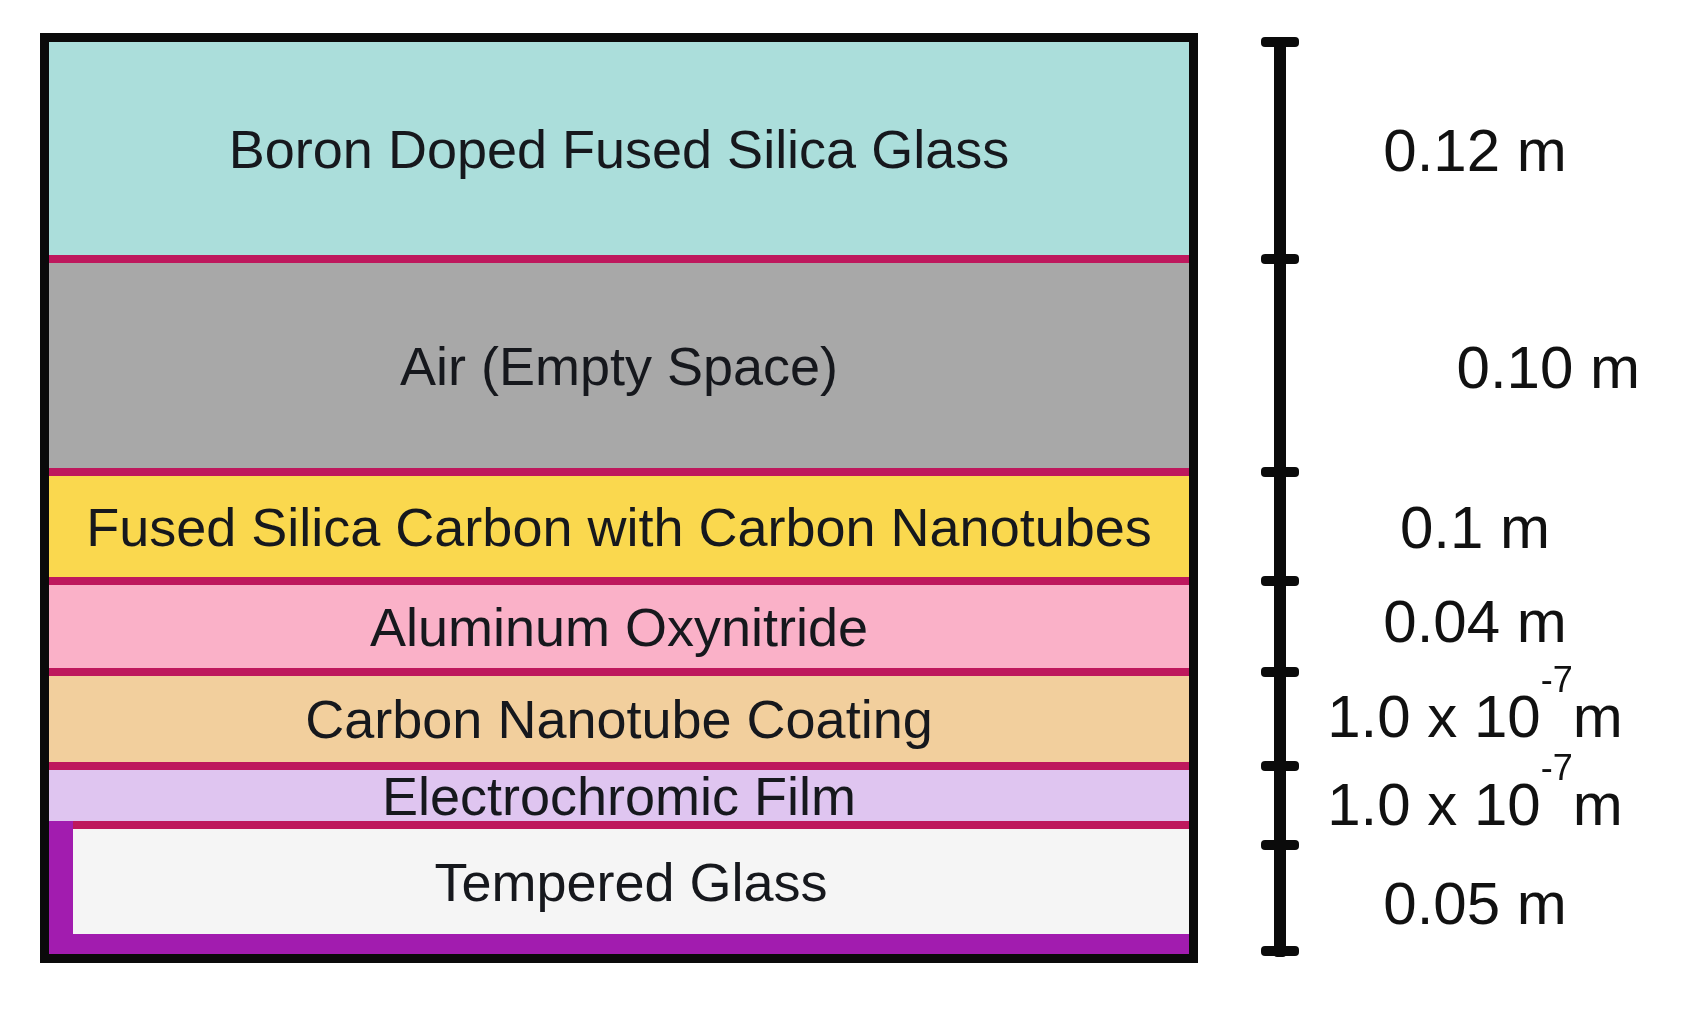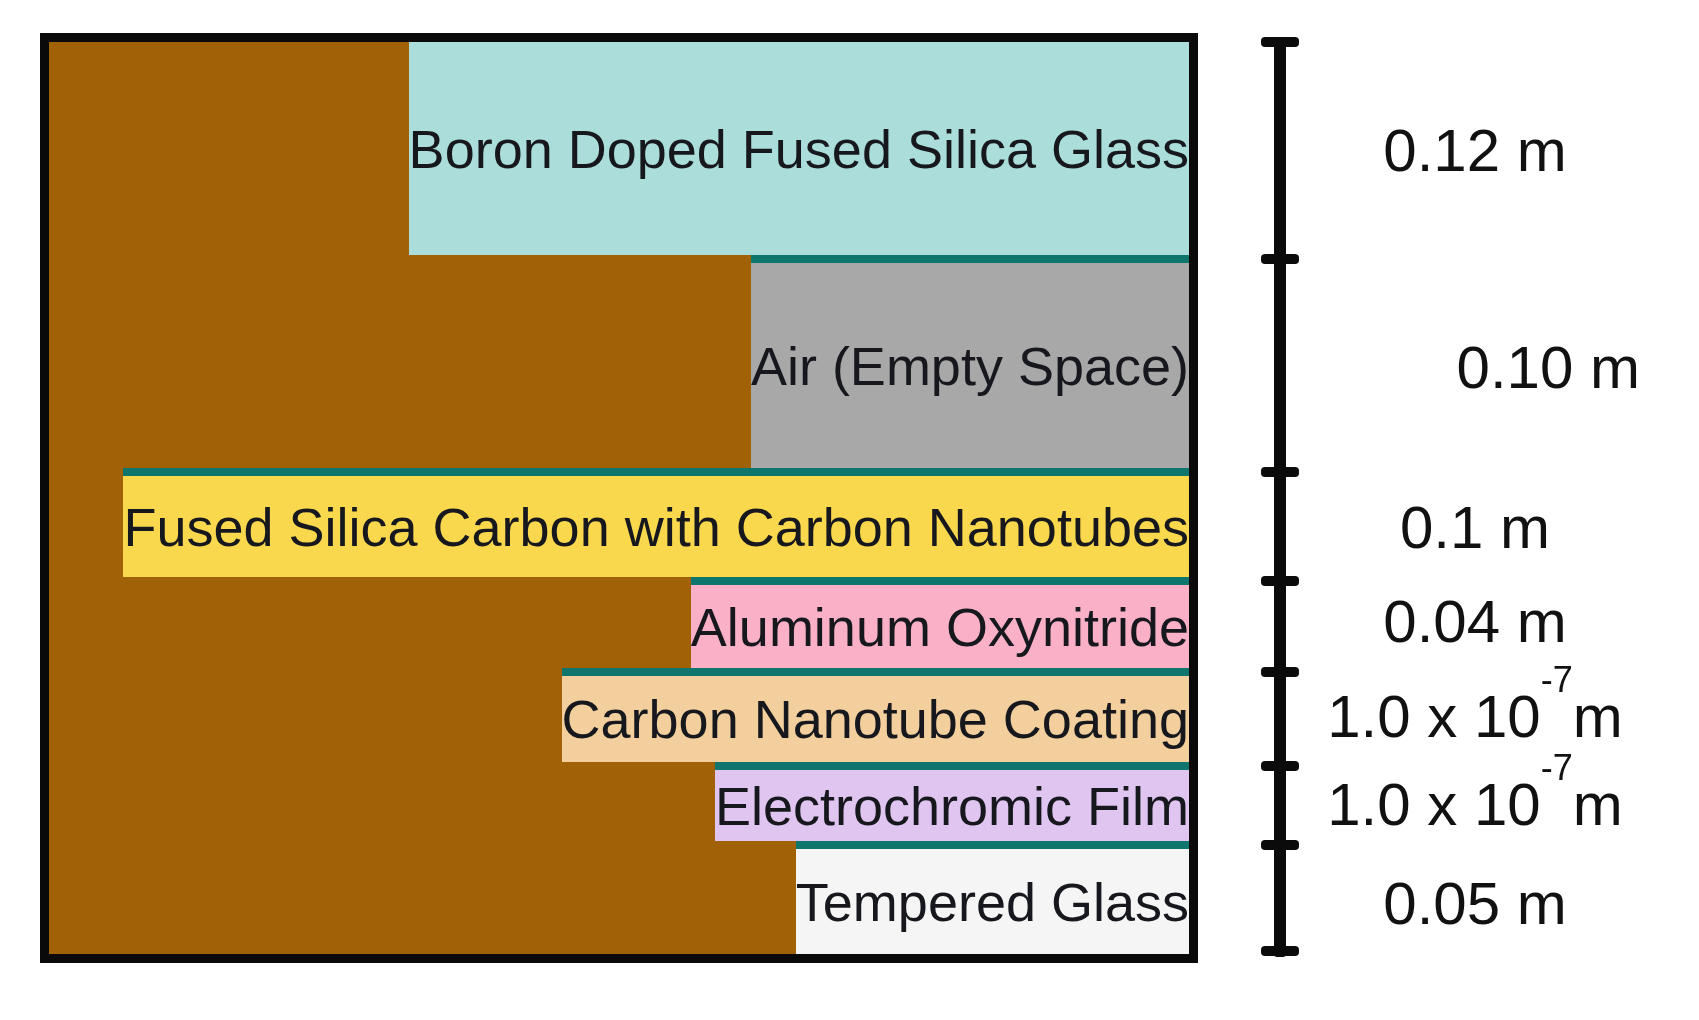--- a/index.html
+++ b/index.html
@@ -20,38 +20,37 @@
   .stack {
     position: absolute;
     left: 40px;
     top: 33px;
     width: 1158px;
     height: 930px;
     box-sizing: border-box;
     border: 9px solid #0a0a0a;
     display: flex;
     flex-direction: column;
-    background: #a16207;
-    align-items: flex-end;
+    background: #a21caf;
   }
   .layer {
     box-sizing: border-box;
     display: flex;
     align-items: center;
     justify-content: center;
     overflow: hidden;
     flex: 0 0 auto;
   }
-  .layer + .layer { border-top: 8px solid #0f766e; }
+  .layer + .layer { border-top: 8px solid #be185d; }
   .layer-1 { height: 213px; }
   .layer-2 { height: 213px; }
   .layer-3 { height: 109px; }
   .layer-4 { height: 91px; }
   .layer-5 { height: 94px; }
-  .layer-6 { height: 79px; }
+  .layer-6 { height: 59px; }
   .layer-7 { height: 113px; }
   .layer-label {
     font-size: 54px;
     font-weight: 500;
     color: #16181d;
     letter-spacing: 0px;
     white-space: nowrap;
     text-align: center;
   }
 

